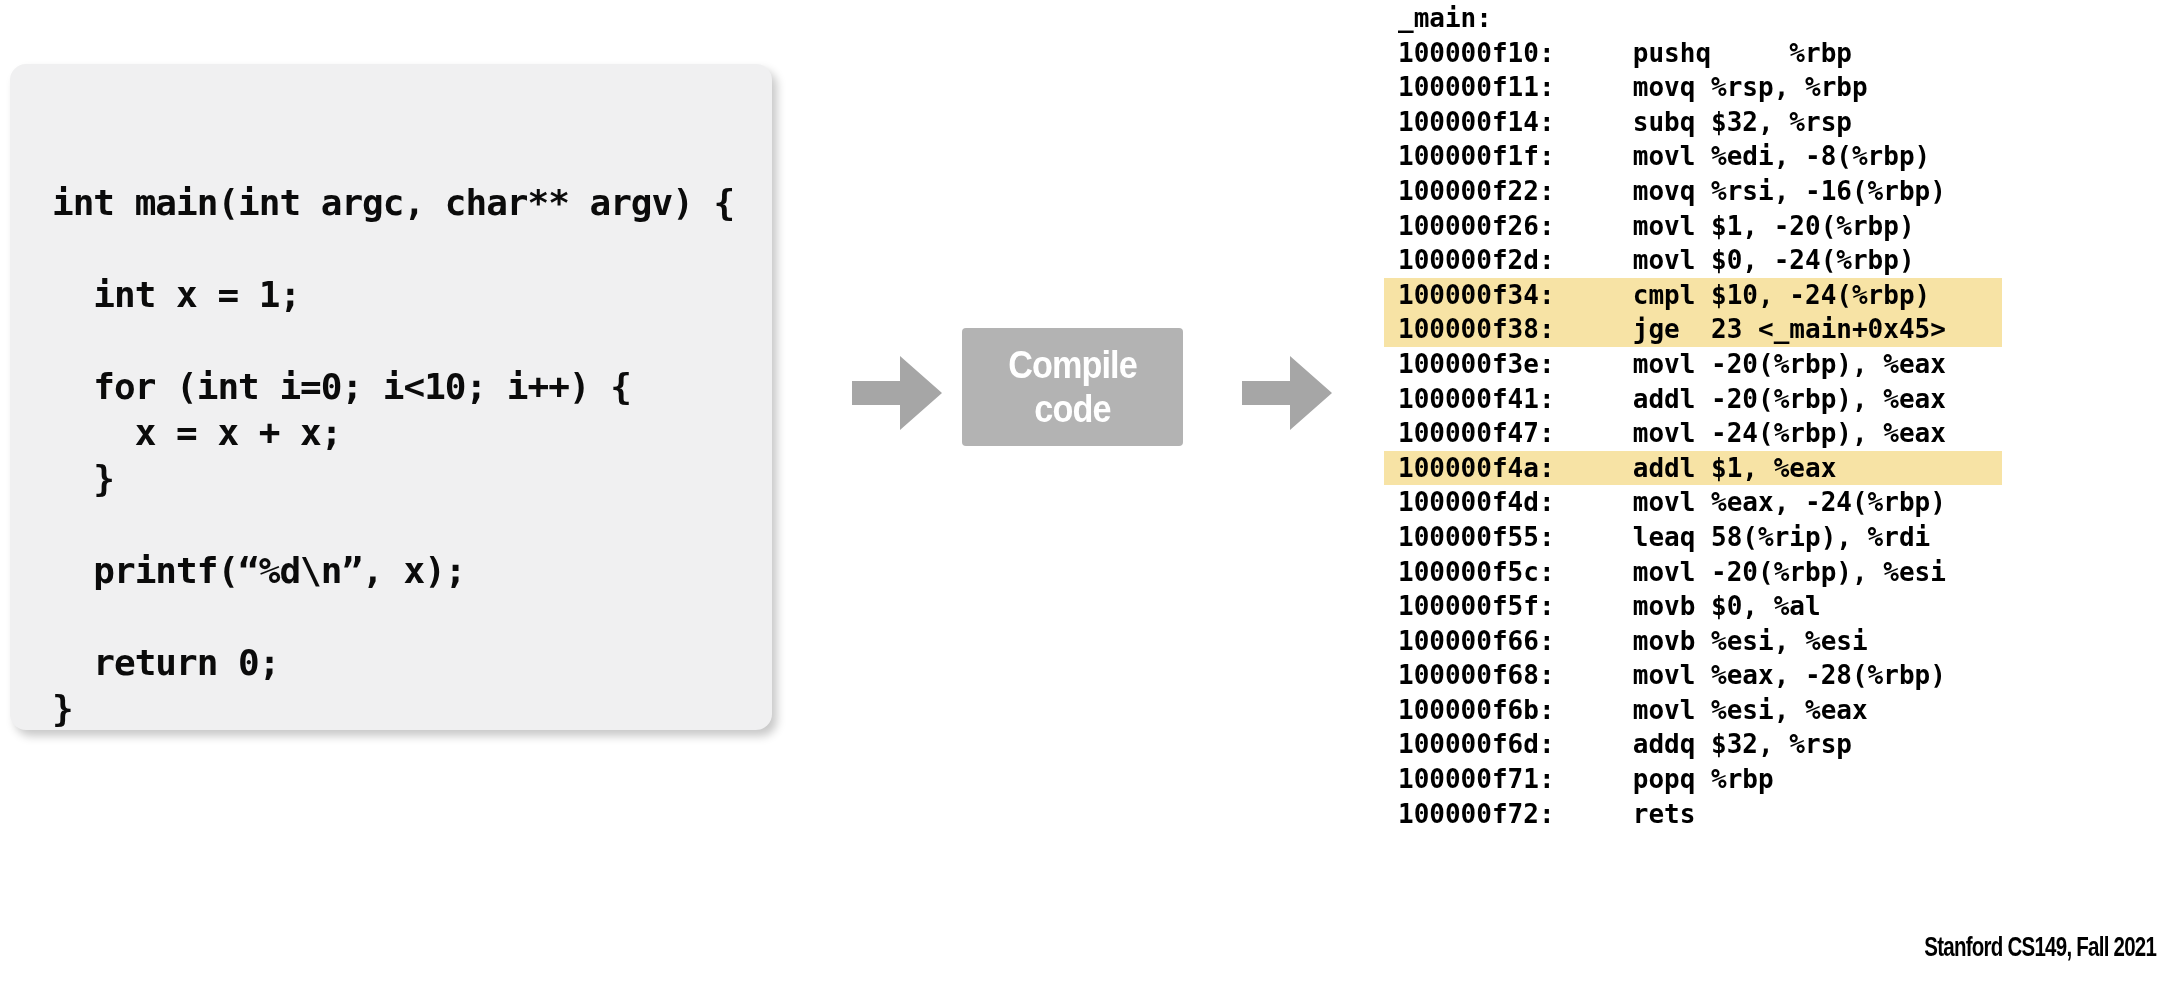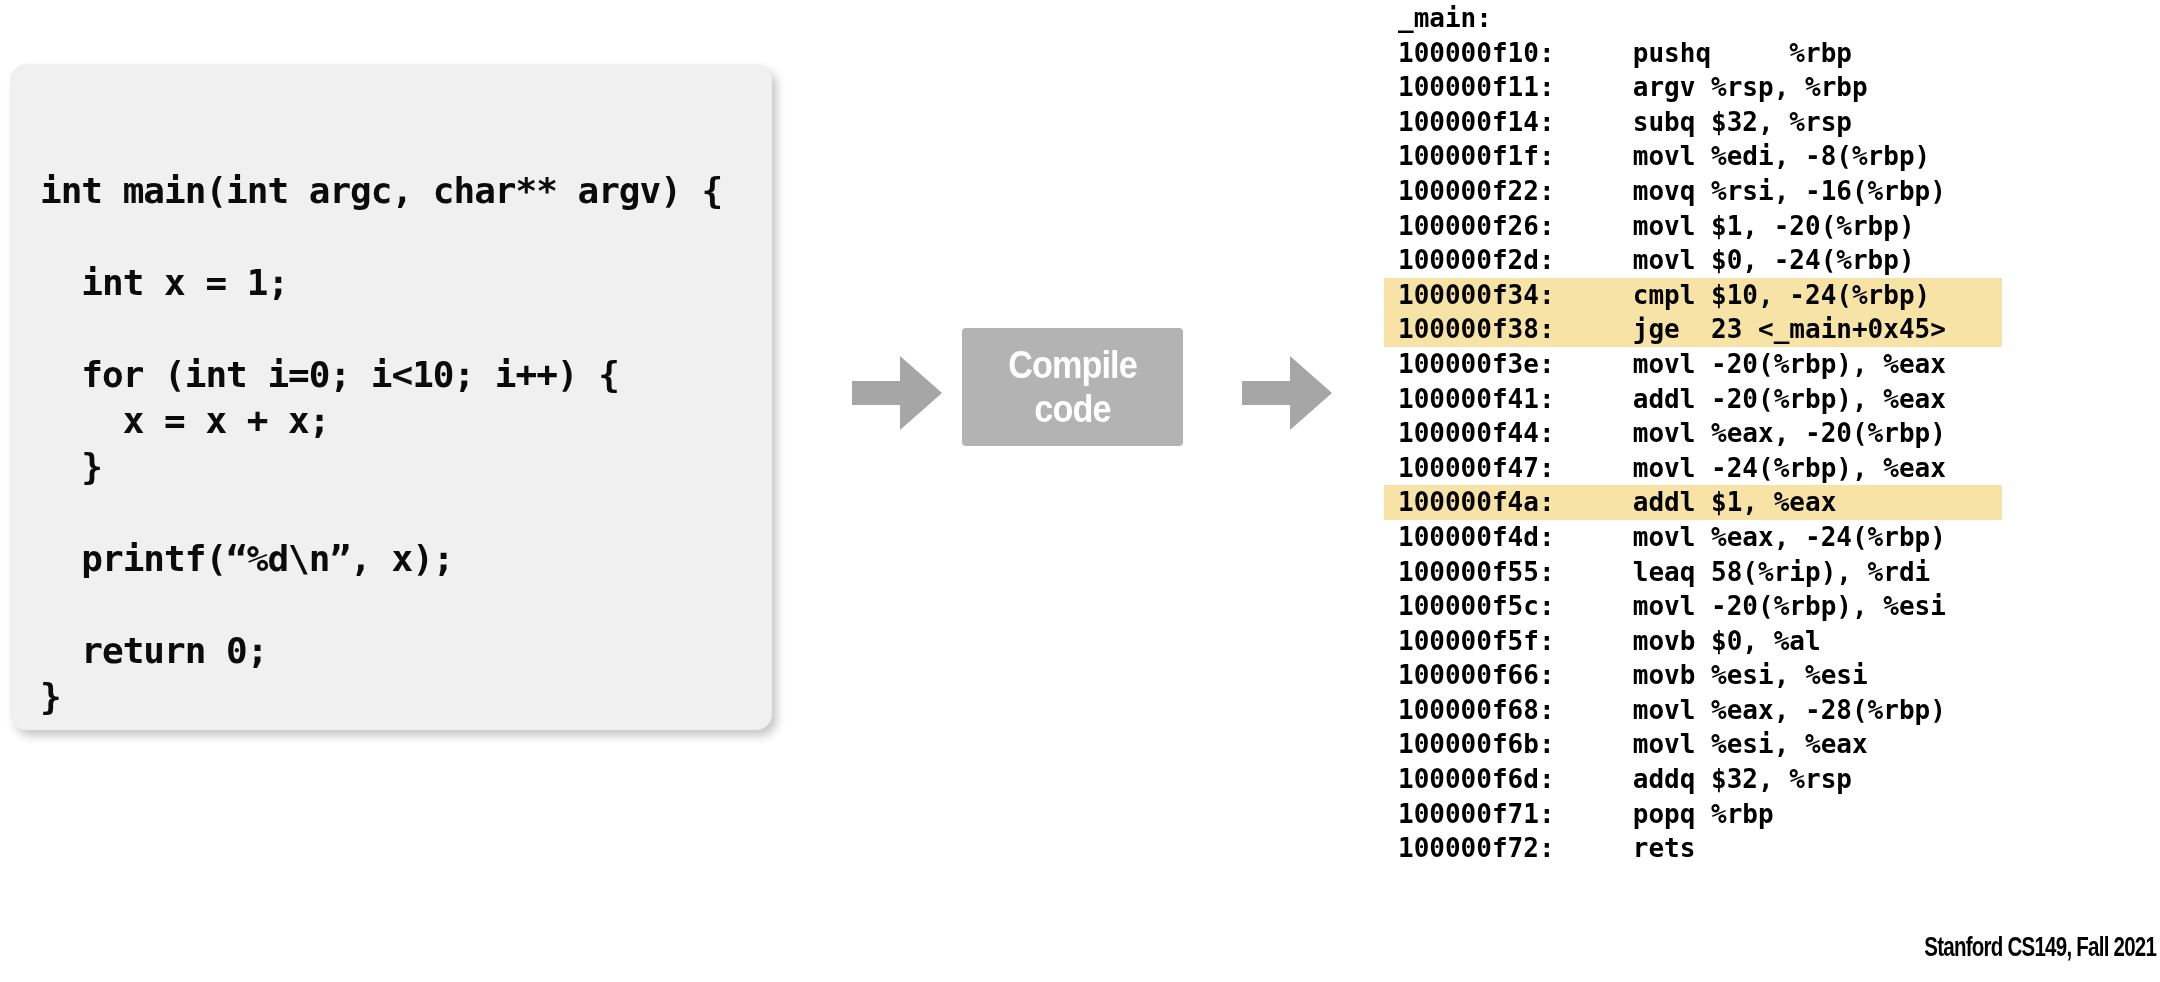--- a/index.html
+++ b/index.html
@@ -7,21 +7,21 @@
     position:relative;width:2160px;height:982px;overflow:hidden;
     background:#ffffff;font-family:"Liberation Sans",sans-serif;
   }
   
   .code-panel{
     position:absolute;left:10px;top:64px;width:762px;height:666px;
     background:#f0f0f1;border-radius:16px;
     box-shadow:5px 6px 10px rgba(0,0,0,0.22);
   }
   .c-code{
-    position:absolute;left:30px;top:104px;margin:0;
+    position:absolute;left:30px;top:104px;margin:12px;
     font-family:"DejaVu Sans Mono","Liberation Mono",monospace;
     font-weight:700;font-size:36px;line-height:46px;color:#0b0b0b;
     white-space:pre;letter-spacing:-1px;
   }
   
   .arrow{position:absolute;width:90px;height:74px;}
   .arrow-1{left:852px;top:356px;}
   .arrow-2{left:1242px;top:356px;}
   .compile-box{
     position:absolute;left:962px;top:328px;width:221px;height:118px;
@@ -79,31 +79,30 @@
   </div>
 
   <svg class="arrow arrow-2" viewBox="0 0 90 74">
     <polygon points="0,25 48,25 48,0 90,37 48,74 48,49 0,49" fill="#a6a6a6"></polygon>
   </svg>
 
   <div class="asm">
     <div class="asm-line">_main:</div>
     <div id="asm-rows">
         <div class="asm-line">100000f10:     pushq     %rbp</div>
-        <div class="asm-line">100000f11:     argv %rsp, %rbp</div>
+        <div class="asm-line">100000f11:     movq %rsp, %rbp</div>
         <div class="asm-line">100000f14:     subq $32, %rsp</div>
         <div class="asm-line">100000f1f:     movl %edi, -8(%rbp)</div>
         <div class="asm-line">100000f22:     movq %rsi, -16(%rbp)</div>
         <div class="asm-line">100000f26:     movl $1, -20(%rbp)</div>
         <div class="asm-line">100000f2d:     movl $0, -24(%rbp)</div>
         <div class="asm-line hl">100000f34:     cmpl $10, -24(%rbp)</div>
         <div class="asm-line hl">100000f38:     jge  23 &lt;_main+0x45&gt;</div>
         <div class="asm-line">100000f3e:     movl -20(%rbp), %eax</div>
         <div class="asm-line">100000f41:     addl -20(%rbp), %eax</div>
-        <div class="asm-line">100000f44:     movl %eax, -20(%rbp)</div>
         <div class="asm-line">100000f47:     movl -24(%rbp), %eax</div>
         <div class="asm-line hl">100000f4a:     addl $1, %eax</div>
         <div class="asm-line">100000f4d:     movl %eax, -24(%rbp)</div>
         <div class="asm-line">100000f55:     leaq 58(%rip), %rdi</div>
         <div class="asm-line">100000f5c:     movl -20(%rbp), %esi</div>
         <div class="asm-line">100000f5f:     movb $0, %al</div>
         <div class="asm-line">100000f66:     movb %esi, %esi</div>
         <div class="asm-line">100000f68:     movl %eax, -28(%rbp)</div>
         <div class="asm-line">100000f6b:     movl %esi, %eax</div>
         <div class="asm-line">100000f6d:     addq $32, %rsp</div>

